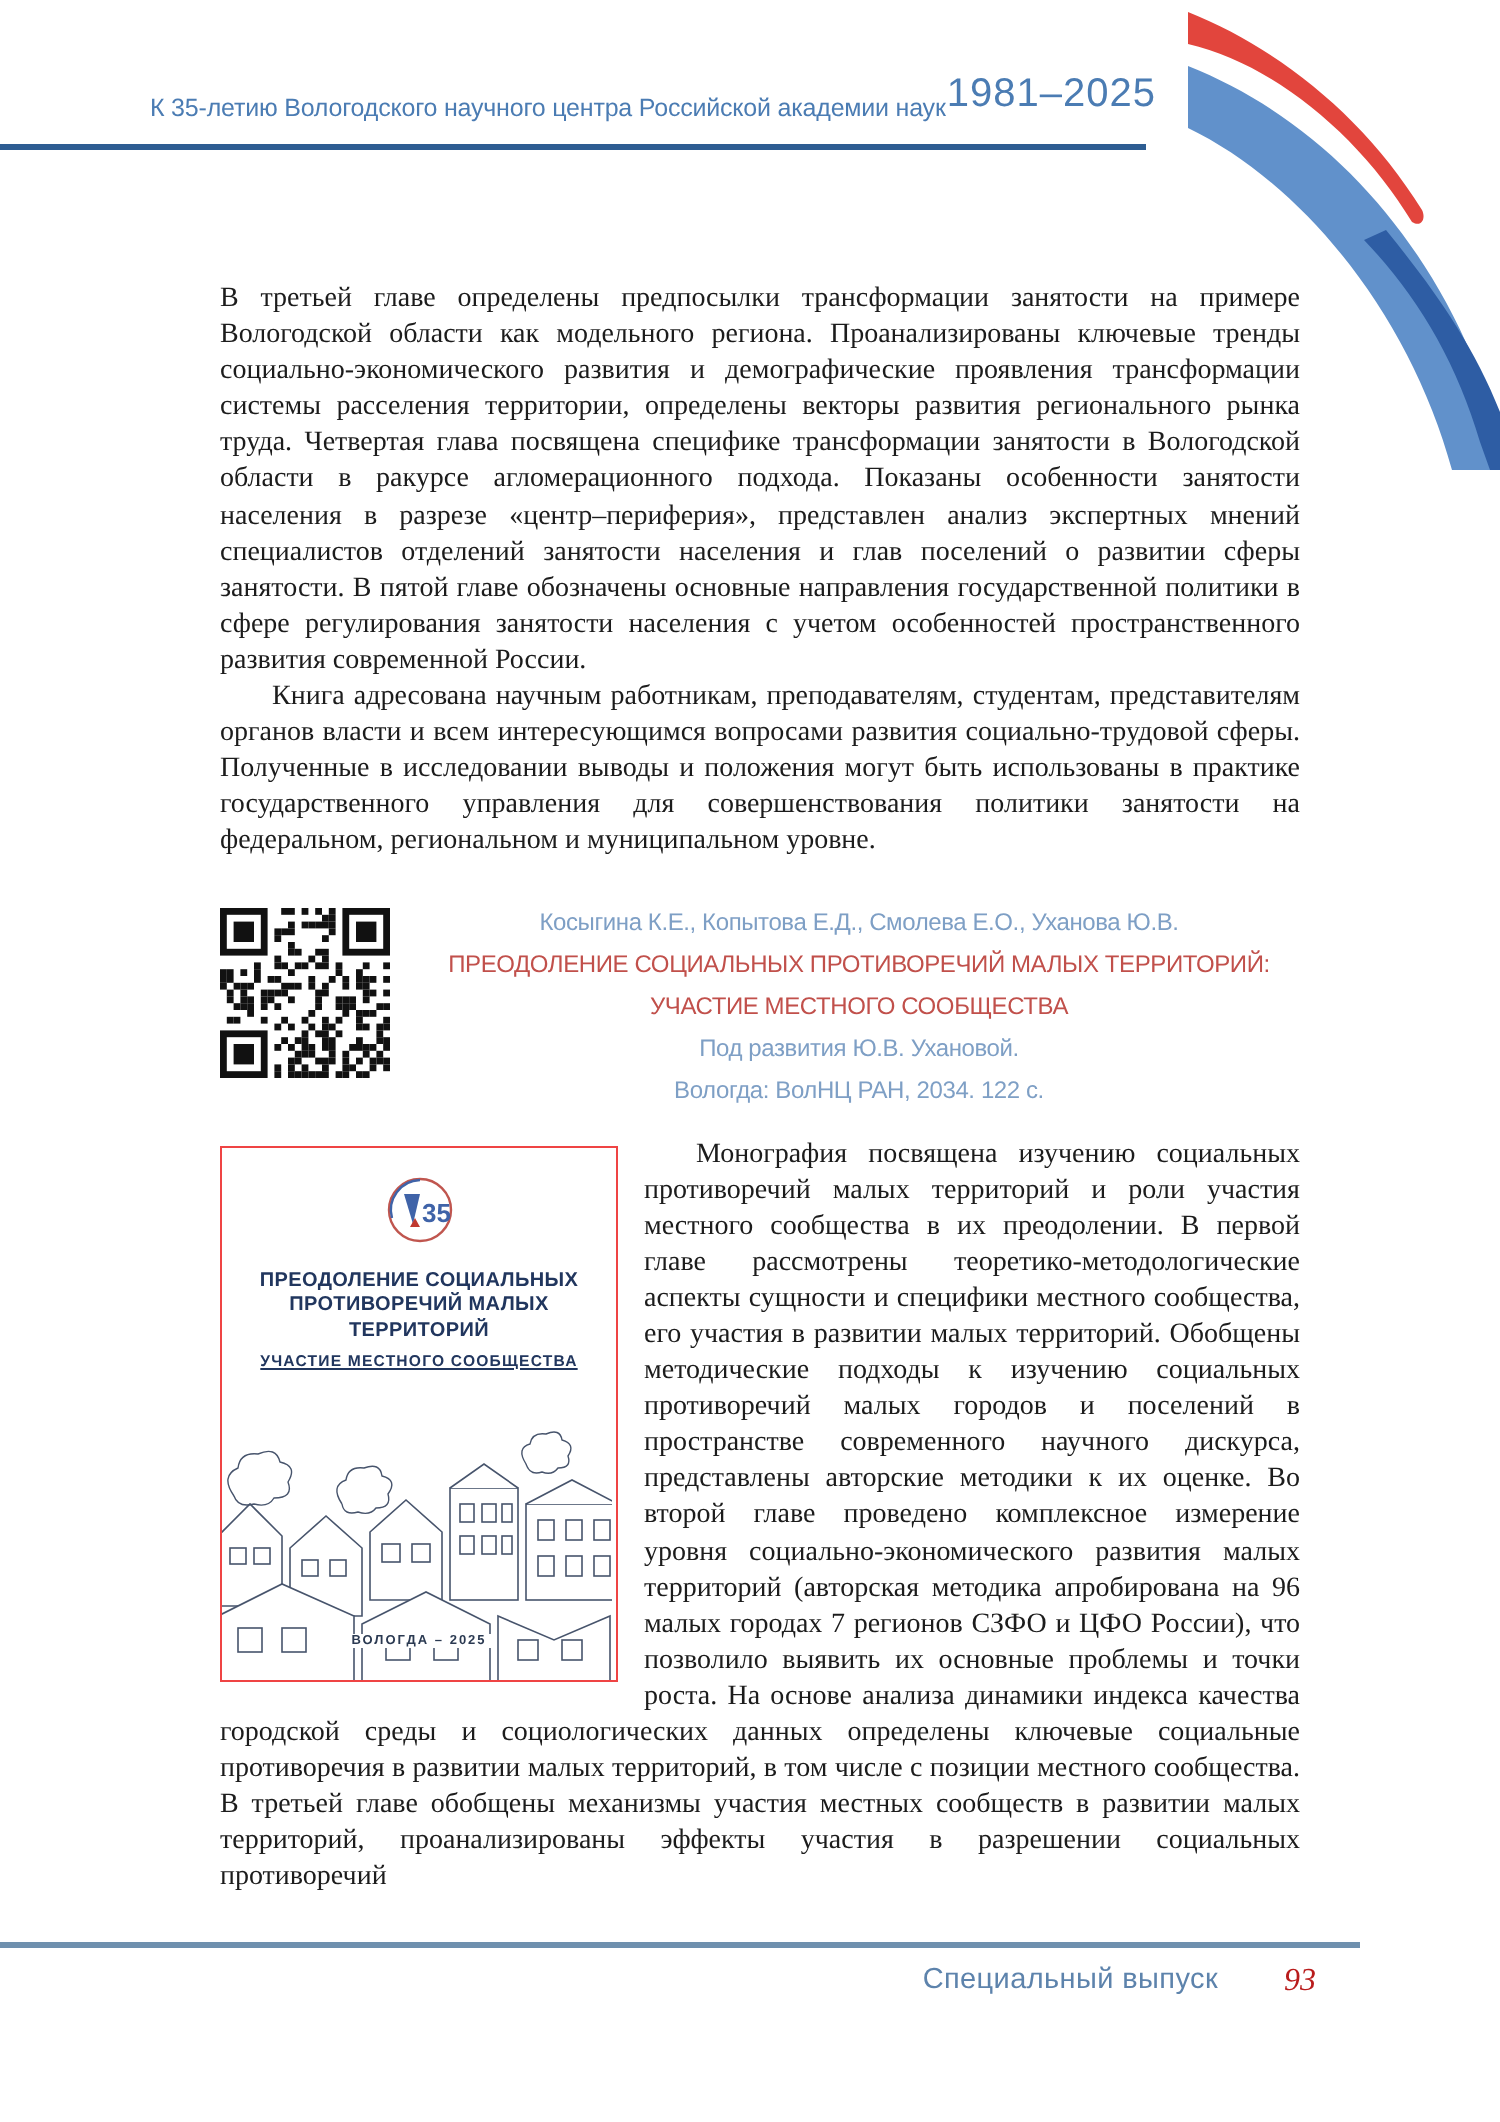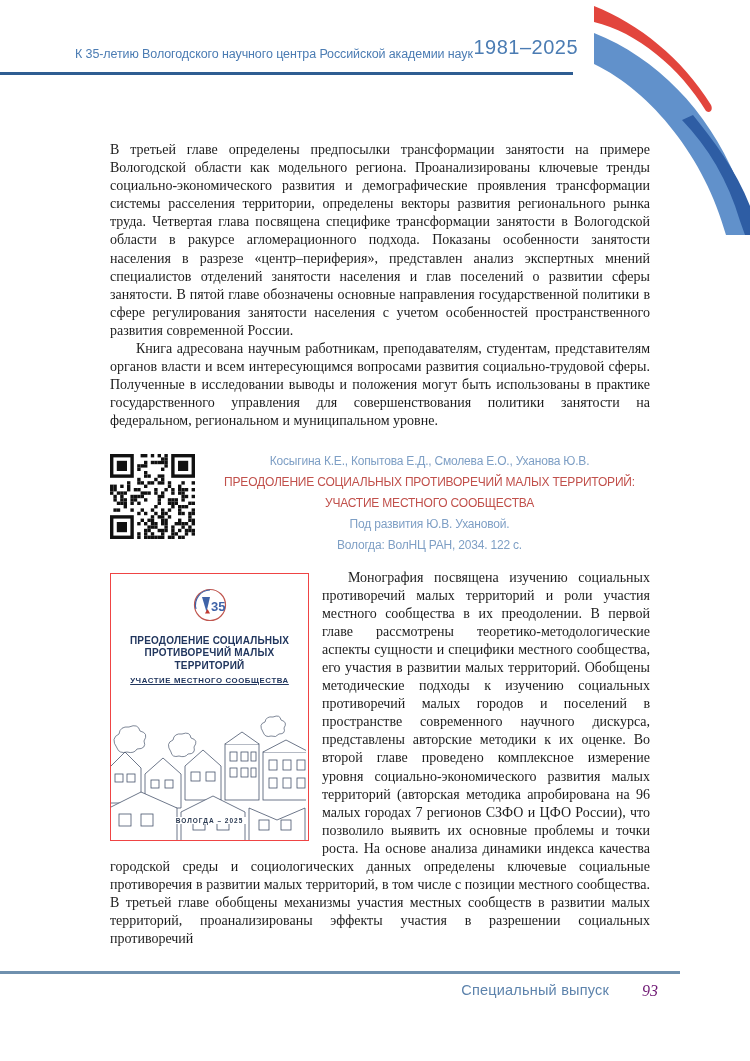--- a/index.html
+++ b/index.html
@@ -61,21 +61,21 @@
   
   .footer{position:absolute;left:0;top:971px;width:680px;border-top:3px solid #6f90ae;}
   .footer-row{
     display:flex;justify-content:flex-end;align-items:flex-start;
     gap:33px;padding:8px 22px 0 0;
   }
   .footer-label{
     font-family:"Liberation Sans",sans-serif;font-size:14.5px;
     letter-spacing:0.2px;color:#5d83ac;
   }
-  .footer-num{font-family:"Liberation Serif",serif;font-style:italic;font-size:16px;color:#701a75;}
+  .footer-num{font-family:"Liberation Serif",serif;font-style:italic;font-size:16px;color:#b91c1c;}
 </style>
 </head>
 <body>
 
 <div class="page">
 
   <div class="hdr-left">К 35-летию Вологодского научного центра Российской академии наук</div>
   <div class="hdr-years">1981–2025</div>
   <div class="hdr-rule"></div>
 

